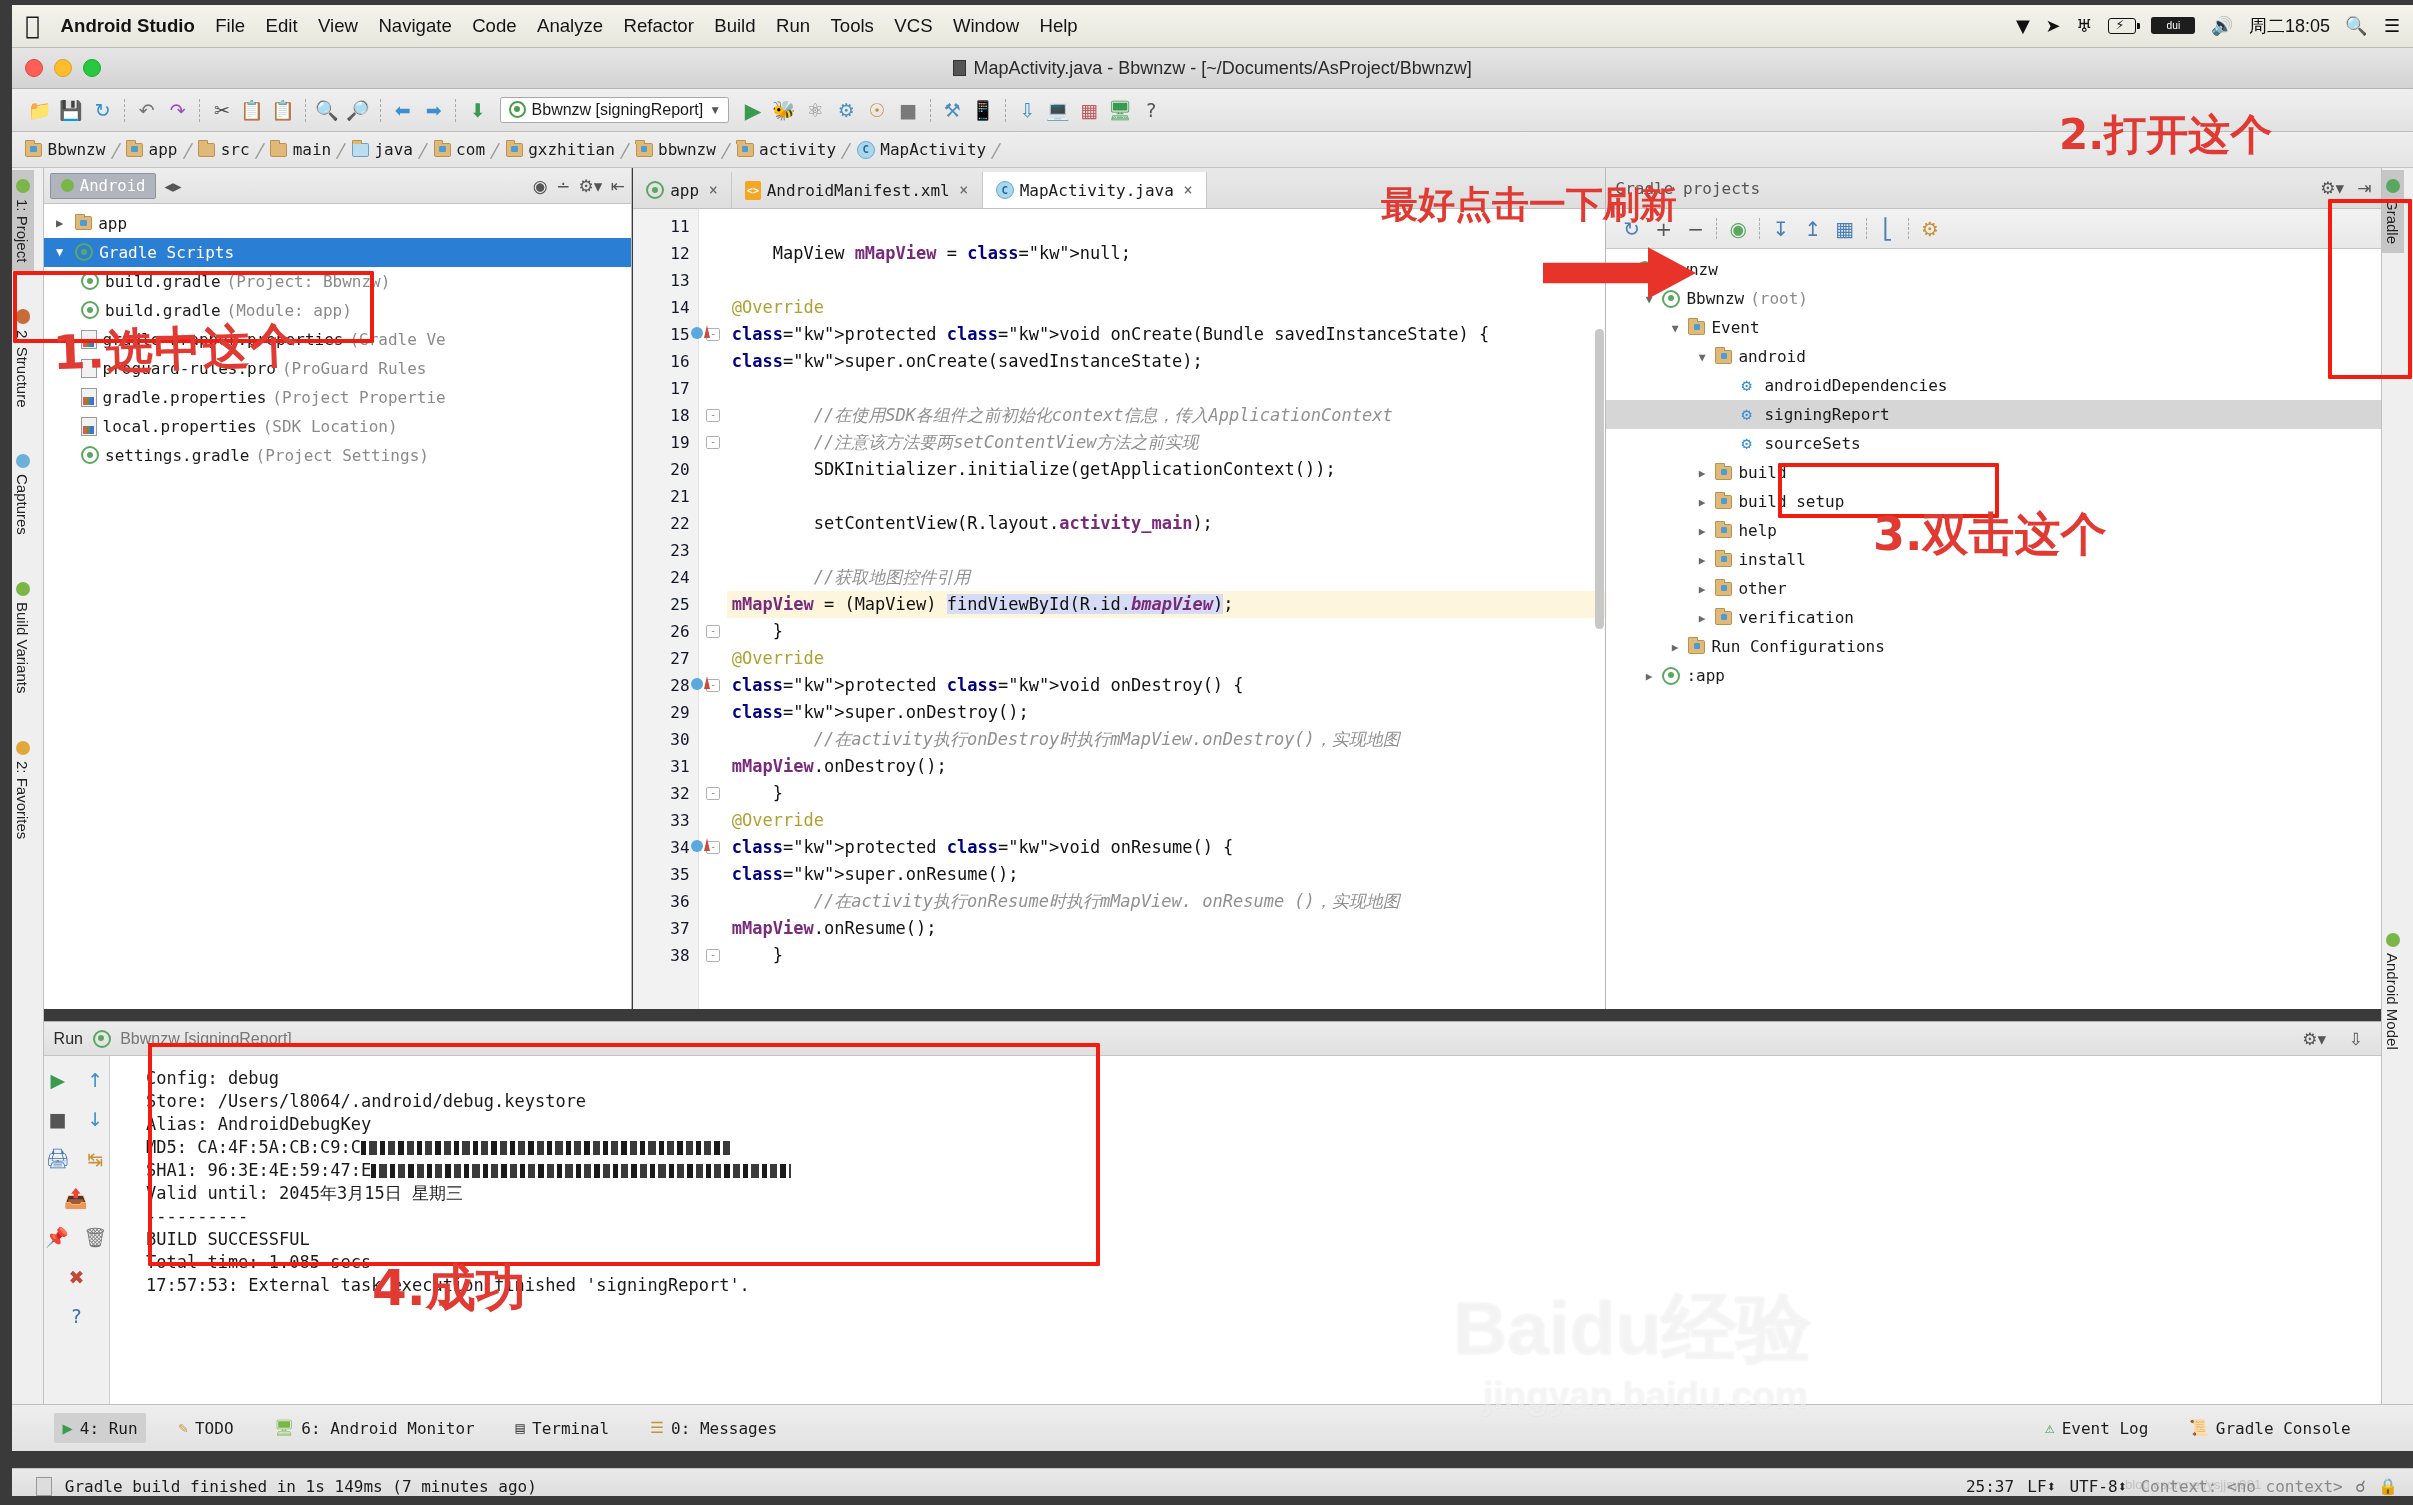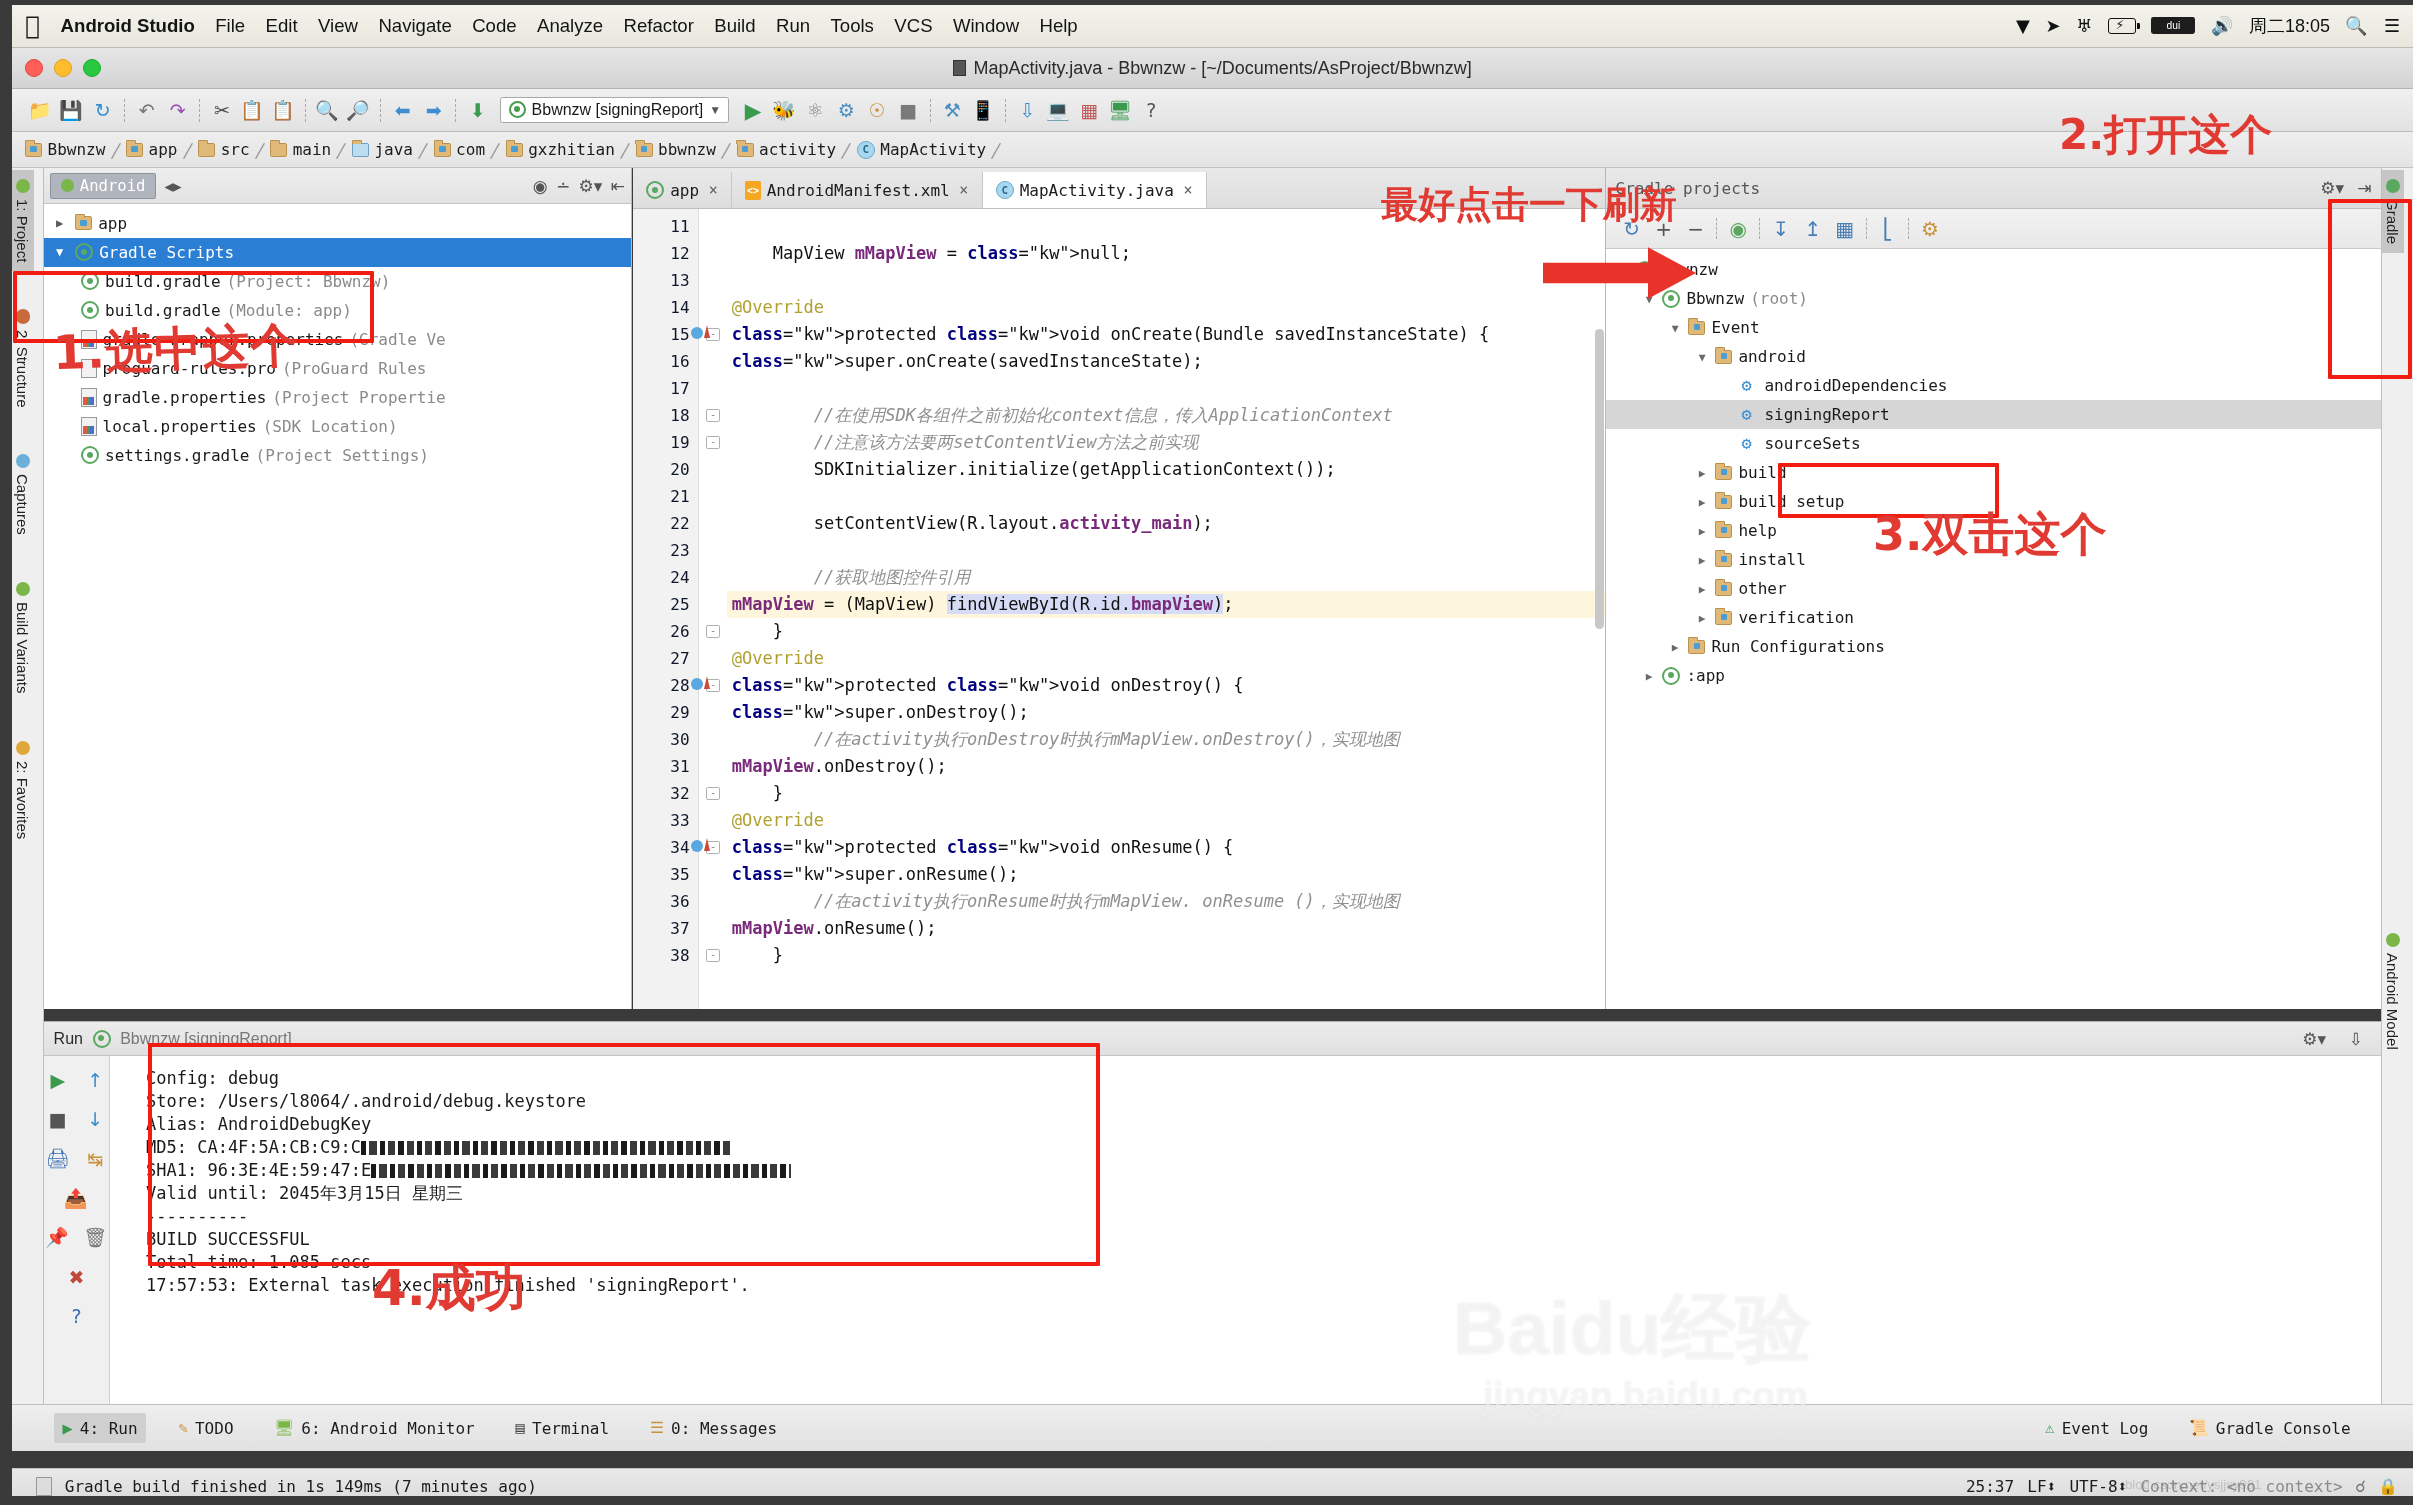--- a/index.html
+++ b/index.html
@@ -149,21 +149,21 @@
   .fbox { width:13.2px;height:13.2px;border:1.2px solid #b0b0b0;border-radius:1.8px;color:#888;
           font-size:10.2px;display:flex;align-items:center;justify-content:center;line-height:1;}
   .code { flex:1; padding-top:3.6px; font-family:"DejaVu Sans Mono",monospace; font-size:17px;
           color:#111; position:relative; }
   .cline { height:27px; white-space:pre; display:flex; align-items:center; padding-left:4.8px; }
   .cline.hl { background:#fdf6dd; }
   .kw { color:#000080; font-weight:bold; }
   .cm { color:#909090; font-style:italic; }
   .ann { color:#b0a030; }
   .fld { color:#7a2a7a; font-weight:bold; }
-  .it { }
+  .it { font-style:italic; }
   .sel2 { background:#d6dcf5; }
   .escroll { position:absolute; right:2.4px; top:120px; width:8.4px; height:300px; background:#c8c8c8; border-radius:4.2px;}
 
   
   .gradlepanel { position:absolute; left:1605px; top:168px; right:32px; height:841px; background:#fff;
                  border-left:0.6px solid #b8b8b8; }
   .gphdr { height:41px; background:linear-gradient(#e9e9e9,#dedede); border-bottom:0.6px solid #c0c0c0;
            display:flex; align-items:center; padding:0 9.6px; }
   .gptitle { font-size:16px; color:#555; font-family:"DejaVu Sans Mono",monospace; }
   .gptb { height:40px; background:linear-gradient(#f2f2f2,#e8e8e8); border-bottom:0.6px solid #c8c8c8;

